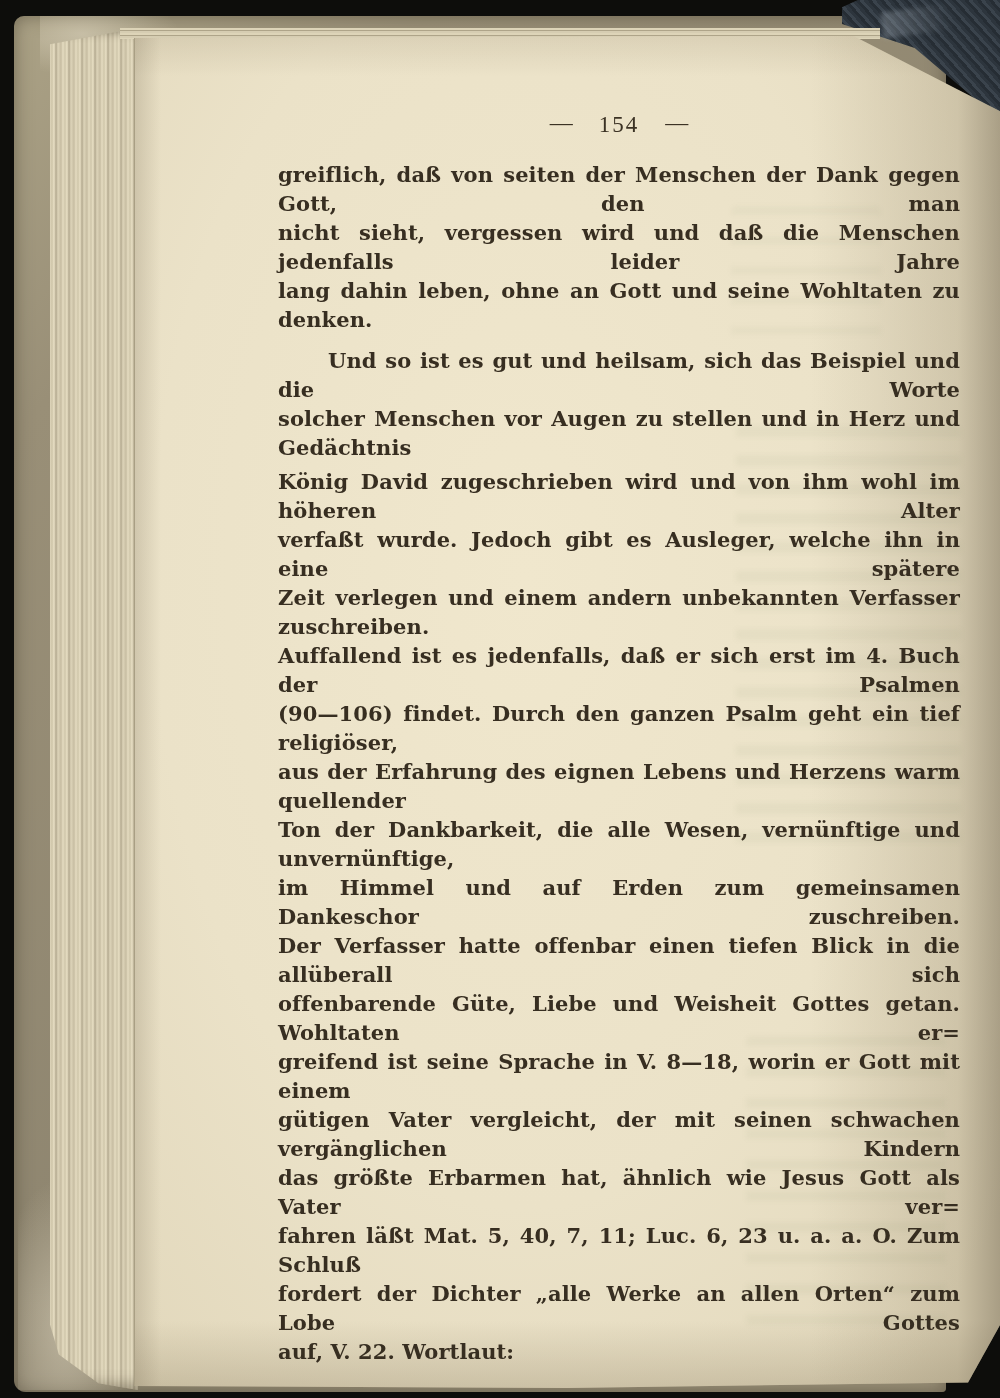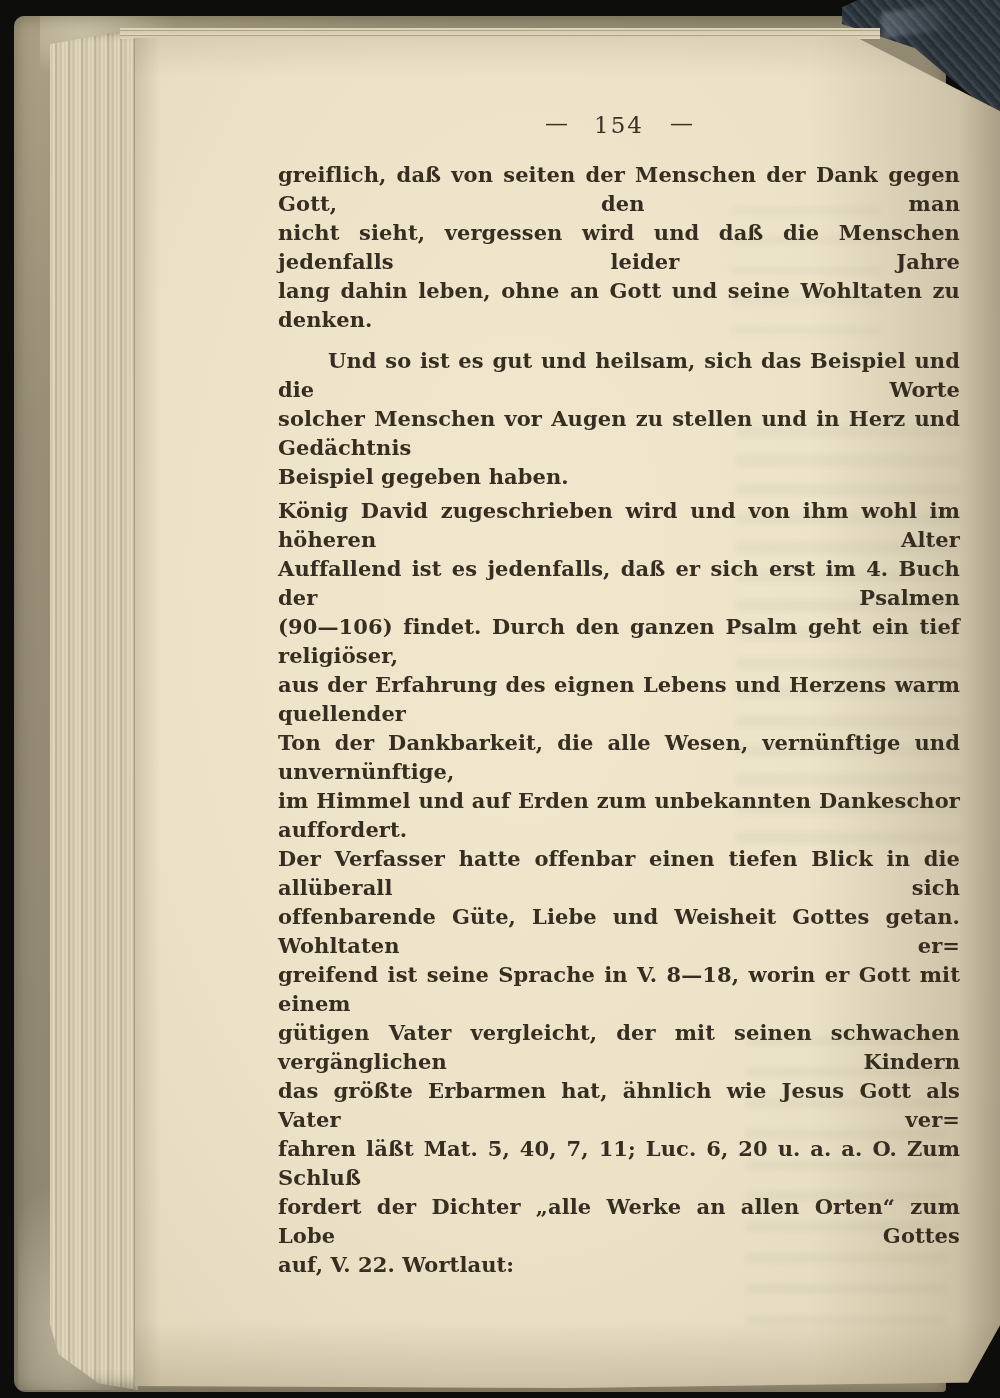--- a/index.html
+++ b/index.html
@@ -63,20 +63,21 @@
     background:repeating-linear-gradient(180deg,rgba(128,142,104,.10) 0 9px,rgba(128,142,104,0) 9px 30px);}
   
   .textblock{
     position:absolute;left:143px;top:74px;width:682px;
     font-size:21px;line-height:29px;
     letter-spacing:.1px;
   }
   .pagenum{
     text-align:center;font-size:23px;line-height:30px;color:#3b3224;
     margin-bottom:20px;
+    font-family:Liberation Serif, serif;
   }
   .pagenum .num{margin:0 26px;letter-spacing:2px;}
   .pagenum .dash{position:relative;top:-2px;}
   .para{margin-top:5px;}
   .para:first-of-type{margin-top:0;}
   .line{text-align:justify;text-align-last:justify;white-space:normal;font-weight:bold;}
   .line.last{text-align-last:left;}
   .para.indent .line.first{text-indent:50px;margin-top:12px;}
 </style>
 </head>
@@ -101,34 +102,35 @@
     </div>
     <div>
         <div class="para">
           <div class="line first">greiflich, daß von seiten der Menschen der Dank gegen Gott, den man</div>
           <div class="line">nicht sieht, vergessen wird und daß die Menschen jedenfalls leider Jahre</div>
           <div class="line last">lang dahin leben, ohne an Gott und seine Wohltaten zu denken.</div>
         </div>
         <div class="para indent">
           <div class="line first">Und so ist es gut und heilsam, sich das Beispiel und die Worte</div>
           <div class="line">solcher Menschen vor Augen zu stellen und in Herz und Gedächtnis</div>
-          <div class="line last">Beispiel gegeben haben.</div>
         </div>
         <div class="para indent">
           <div class="line">König David zugeschrieben wird und von ihm wohl im höheren Alter</div>
+          <div class="line">verfaßt wurde.  Jedoch gibt es Ausleger, welche ihn in eine spätere</div>
+          <div class="line">Zeit verlegen und einem andern unbekannten Verfasser zuschreiben.</div>
           <div class="line">Auffallend ist es jedenfalls, daß er sich erst im 4. Buch der Psalmen</div>
           <div class="line">(90—106) findet.  Durch den ganzen Psalm geht ein tief religiöser,</div>
           <div class="line">aus der Erfahrung des eignen Lebens und Herzens warm quellender</div>
           <div class="line">Ton der Dankbarkeit, die alle Wesen, vernünftige und unvernünftige,</div>
-          <div class="line">im Himmel und auf Erden zum unbekannten Dankeschor auffordert.</div>
+          <div class="line">im Himmel und auf Erden zum gemeinsamen Dankeschor zuschreiben.</div>
           <div class="line">Der Verfasser hatte offenbar einen tiefen Blick in die allüberall sich</div>
           <div class="line">offenbarende Güte, Liebe und Weisheit Gottes getan.  Wohltaten er=</div>
           <div class="line">greifend ist seine Sprache in V. 8—18, worin er Gott mit einem</div>
           <div class="line">gütigen Vater vergleicht, der mit seinen schwachen vergänglichen Kindern</div>
           <div class="line">das größte Erbarmen hat, ähnlich wie Jesus Gott als Vater ver=</div>
-          <div class="line">fahren läßt Mat. 5, 40, 7, 11; Luc. 6, 20 u. a. a. O.  Zum Schluß</div>
+          <div class="line">fahren läßt Mat. 5, 40, 7, 11; Luc. 6, 23 u. a. a. O.  Zum Schluß</div>
           <div class="line">fordert der Dichter „alle Werke an allen Orten“ zum Lobe Gottes</div>
           <div class="line last">auf, V. 22.  Wortlaut:</div>
         </div>
       </div>
 
   </div>
 </div>
 
 </body></html>

